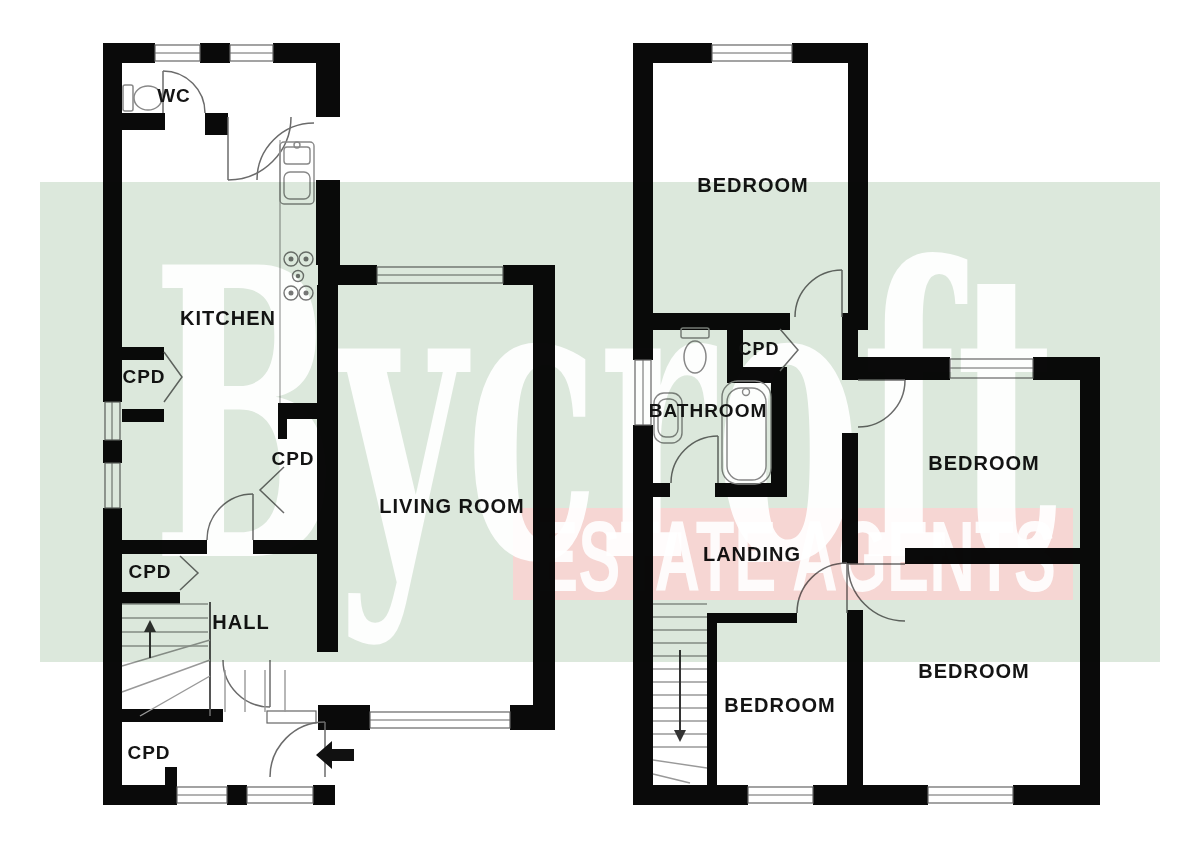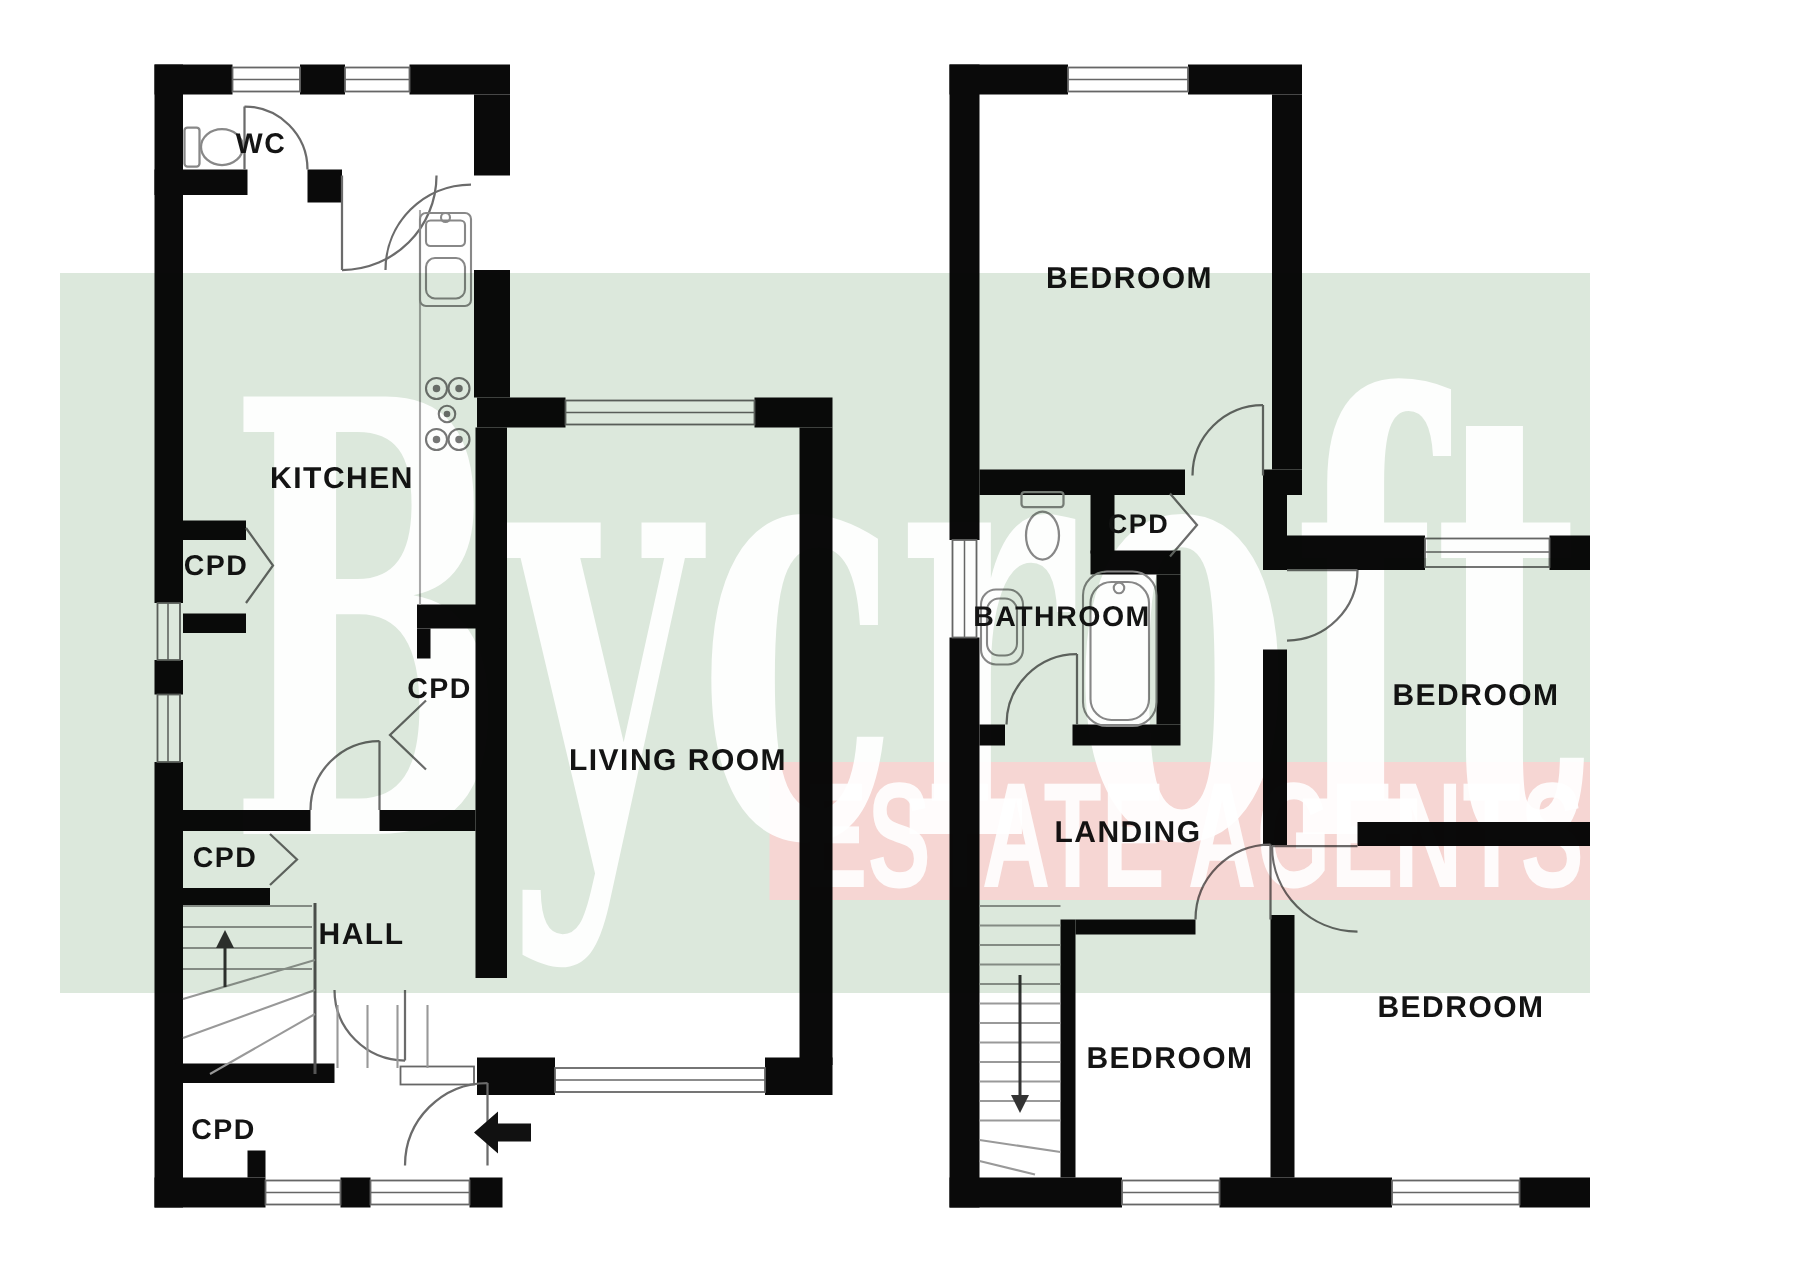--- a/index.html
+++ b/index.html
@@ -1,16 +1,16 @@
 <!DOCTYPE html>
 <html><head>
 <meta charset="utf-8">
 <style>
   html,body{margin:0;padding:0;background:#ffffff;}
-  .stage{position:relative;width:1060px;height:848px;background:#ffffff;overflow:hidden;
+  .stage{position:relative;width:1200px;height:848px;background:#ffffff;overflow:hidden;
          font-family:"Liberation Sans",sans-serif;}
   .layer{position:absolute;left:0;top:0;}
   .watermark{mix-blend-mode:multiply;}
   text.room{font-family:"Liberation Sans",sans-serif;font-weight:bold;fill:#141414;
             letter-spacing:1px;}
   text.brand{font-family:"DejaVu Serif",serif;font-weight:bold;}
   text.tagline{font-family:"Liberation Sans",sans-serif;font-weight:bold;}
 </style>
 </head>
 <body>

